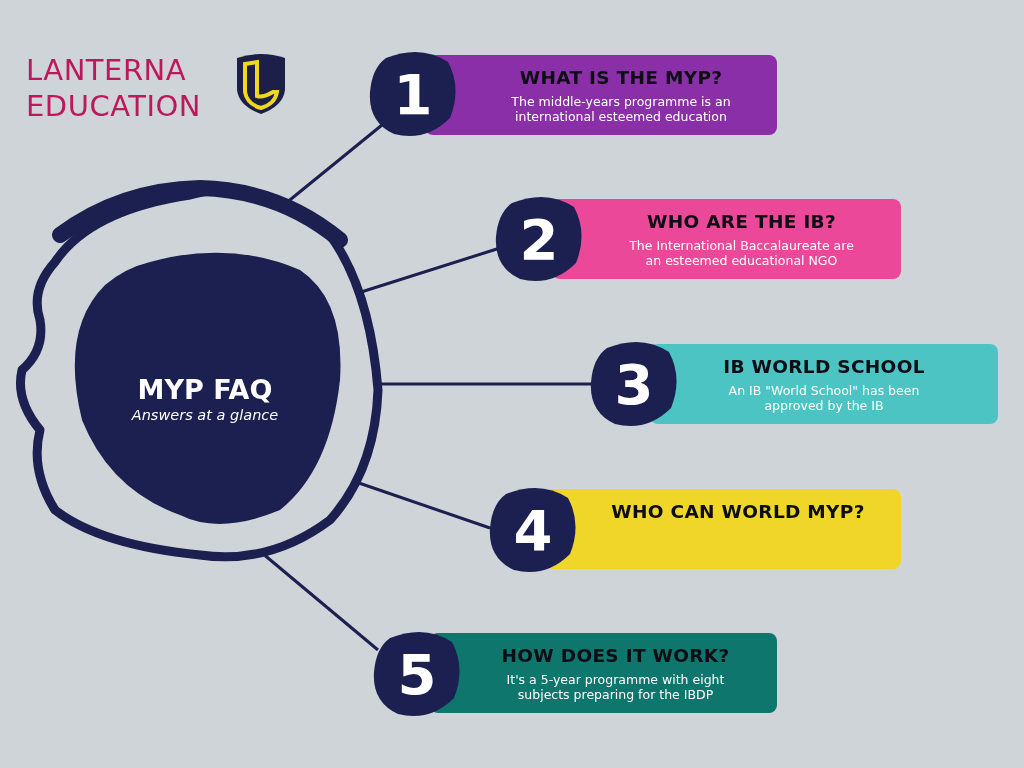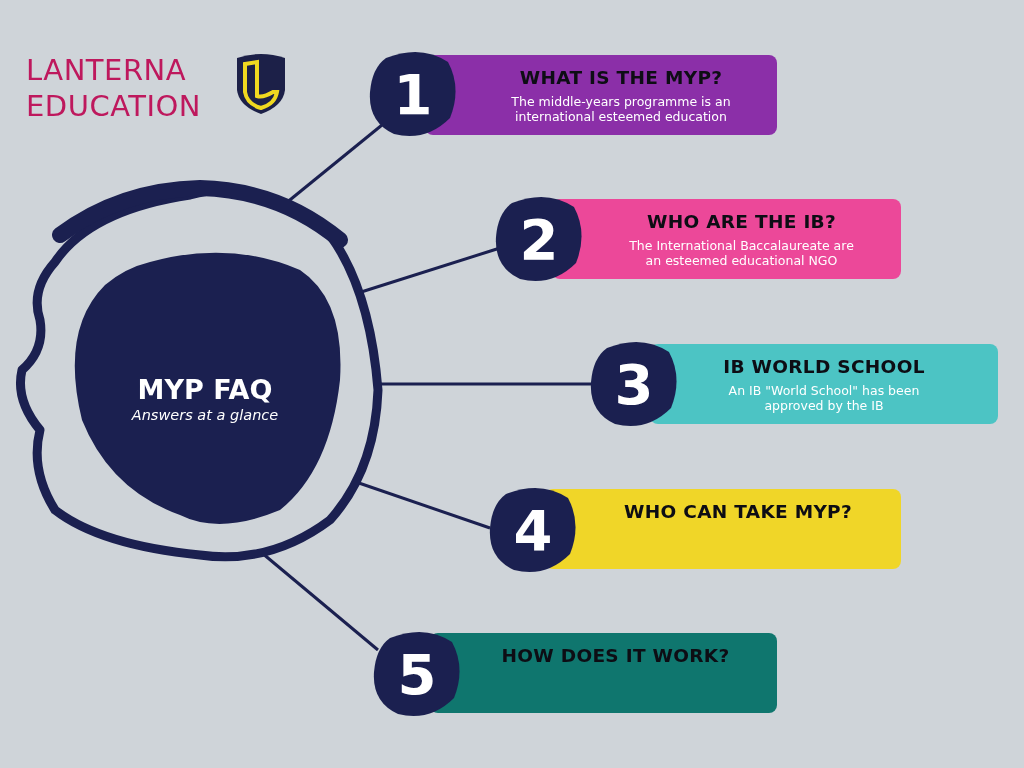--- a/index.html
+++ b/index.html
@@ -81,33 +81,34 @@
 </div>
 <div class="num" style="left:587px;top:338px;">
   <svg width="94" height="92" viewBox="0 0 94 92">
       <path d="M20 10 Q55 -4 82 14 Q96 40 84 70 Q60 94 28 86 Q2 74 4 44 Q6 20 20 10Z" fill="#1b2050"></path>
     </svg>
   <span>3</span>
 </div>
 
 <div class="card" style="left:545px;top:489px;width:356px;height:80px;background:#f0d628;">
   <div style="margin-left:30px">
-    <div class="q">WHO CAN TAKE MYP?</div>
+    <div class="q">WHO CAN WORLD MYP?</div>
   </div>
 </div>
 <div class="num" style="left:486px;top:484px;">
   <svg width="94" height="92" viewBox="0 0 94 92">
       <path d="M20 10 Q55 -4 82 14 Q96 40 84 70 Q60 94 28 86 Q2 74 4 44 Q6 20 20 10Z" fill="#1b2050"></path>
     </svg>
   <span>4</span>
 </div>
 
 <div class="card" style="left:430px;top:633px;width:347px;height:80px;background:#0f766e;">
   <div style="margin-left:24px">
     <div class="q">HOW DOES IT WORK?</div>
+    <div class="a"><span>It's a 5-year programme with eight</span><br><span>subjects preparing for the IBDP</span></div>
   </div>
 </div>
 <div class="num" style="left:370px;top:628px;">
   <svg width="94" height="92" viewBox="0 0 94 92">
       <path d="M20 10 Q55 -4 82 14 Q96 40 84 70 Q60 94 28 86 Q2 74 4 44 Q6 20 20 10Z" fill="#1b2050"></path>
     </svg>
   <span>5</span>
 </div>
 
 </body></html>

